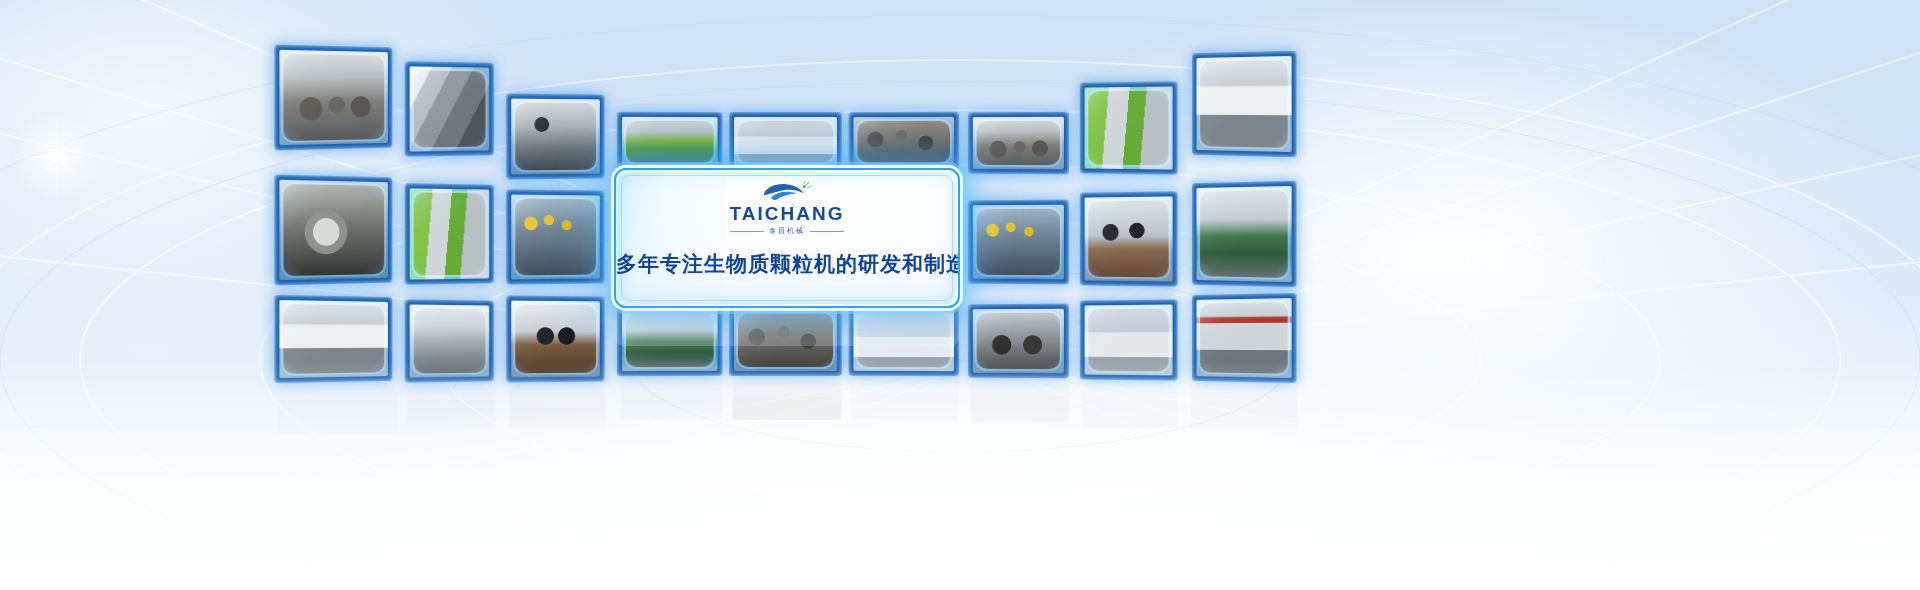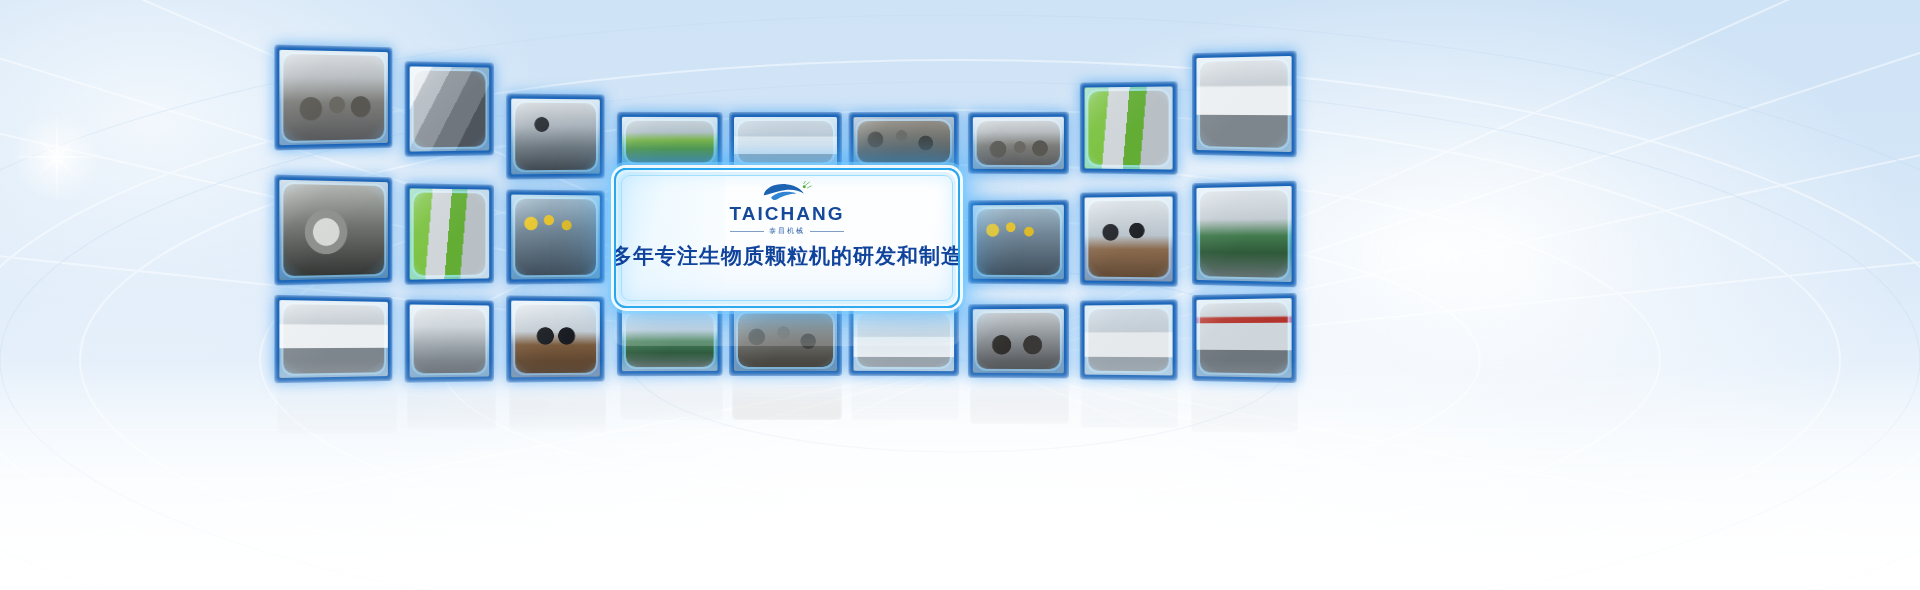--- a/index.html
+++ b/index.html
@@ -155,21 +155,21 @@
     border-radius:12px;
     background:
       linear-gradient(180deg,#ffffff 0%,#fbfdff 58%,#eef7ff 100%);
     border:2px solid #2aa8ef;
     box-shadow:
       0 0 0 3px rgba(255,255,255,.9),
       0 0 0 6px rgba(120,205,255,.55),
       0 0 22px 8px rgba(60,170,255,.55),
       0 0 46px 14px rgba(90,190,255,.35);
     overflow:hidden;
-    display:flex;flex-direction:column;align-items:center;justify-content:flex-start;
+    display:flex;flex-direction:column;justify-content:flex-start;
   }
   .panel:before{
     content:"";position:absolute;inset:5px;border-radius:9px;
     border:1px solid rgba(140,215,255,.85);
     box-shadow:0 0 0 3px rgba(206,238,255,.7), inset 0 0 18px rgba(150,215,255,.35);
     pointer-events:none;
   }
   .panel:after{
     content:"";position:absolute;left:-6%;top:-10%;width:38%;height:125%;
     background:linear-gradient(105deg, rgba(160,220,255,.55) 0%, rgba(200,236,255,.25) 45%, rgba(255,255,255,0) 100%);
@@ -181,21 +181,21 @@
   .logo-word{
     font-size:19px;letter-spacing:2px;font-weight:700;color:#15499a;
     line-height:1;margin-top:1px;font-family:"Liberation Sans","DejaVu Sans",sans-serif;
   }
   .logo-sub{
     display:flex;align-items:center;gap:5px;margin-top:3px;
   }
   .logo-sub .rule{width:34px;height:1px;background:#7f9fc6;}
   .logo-sub .cn{font-size:7px;letter-spacing:2px;color:#2b5ea8;font-family:"DejaVu Sans",sans-serif;}
 
-  .headline{position:relative;z-index:2;margin-top:7px;text-align:center;}
+  .headline{position:relative;z-index:2;margin-top:15px;text-align:center;}
   .headline .ln{
     font-family:"DejaVu Sans",sans-serif;
     font-weight:700;
     font-size:21px;
     line-height:1.32;
     letter-spacing:1px;
     color:#10439b;
     white-space:nowrap;
   }
   .headline .ln.l2{font-size:21px;}

